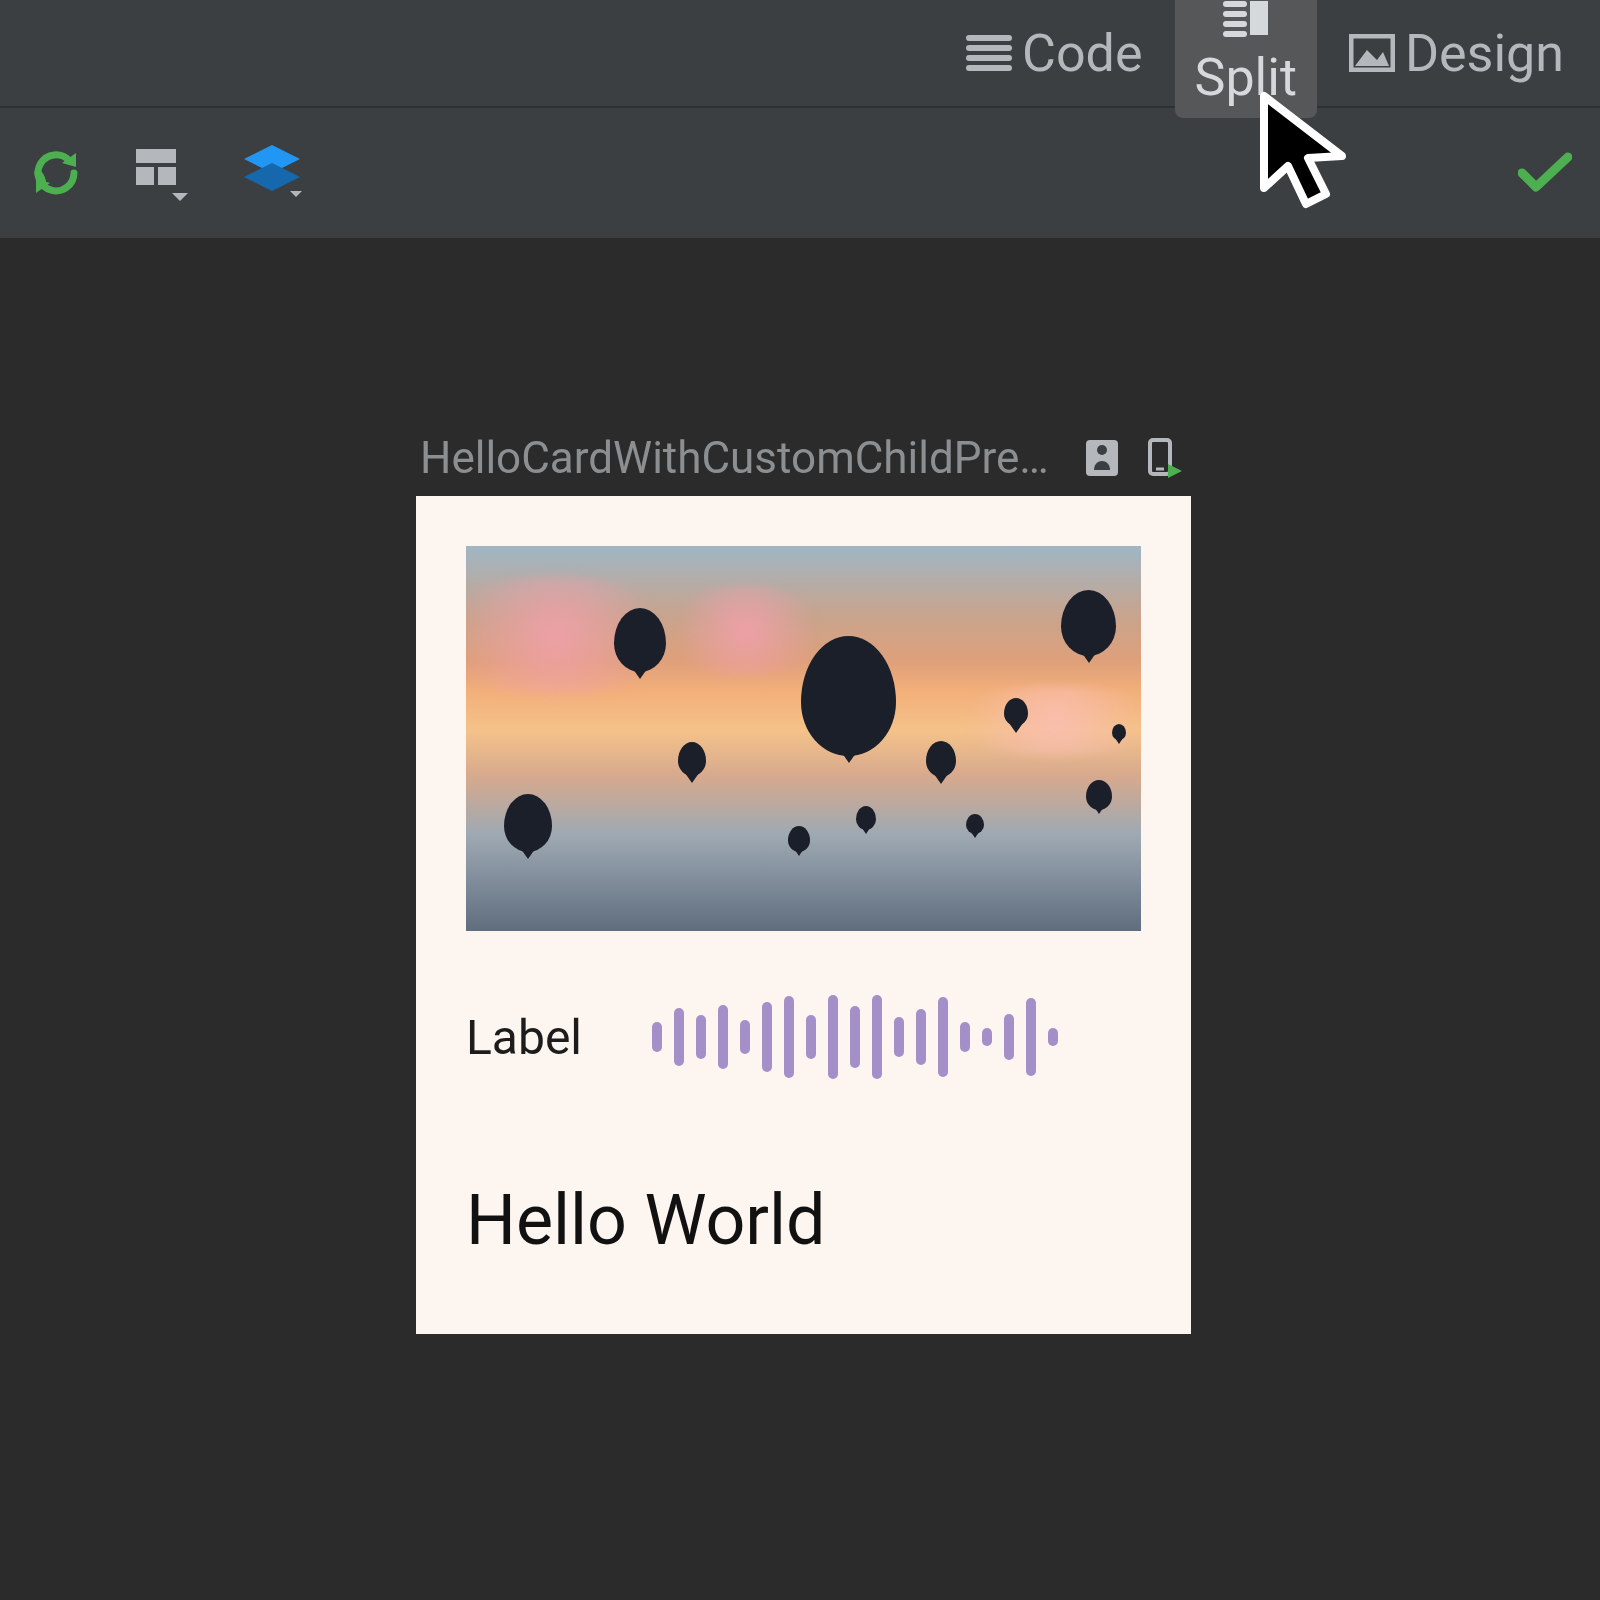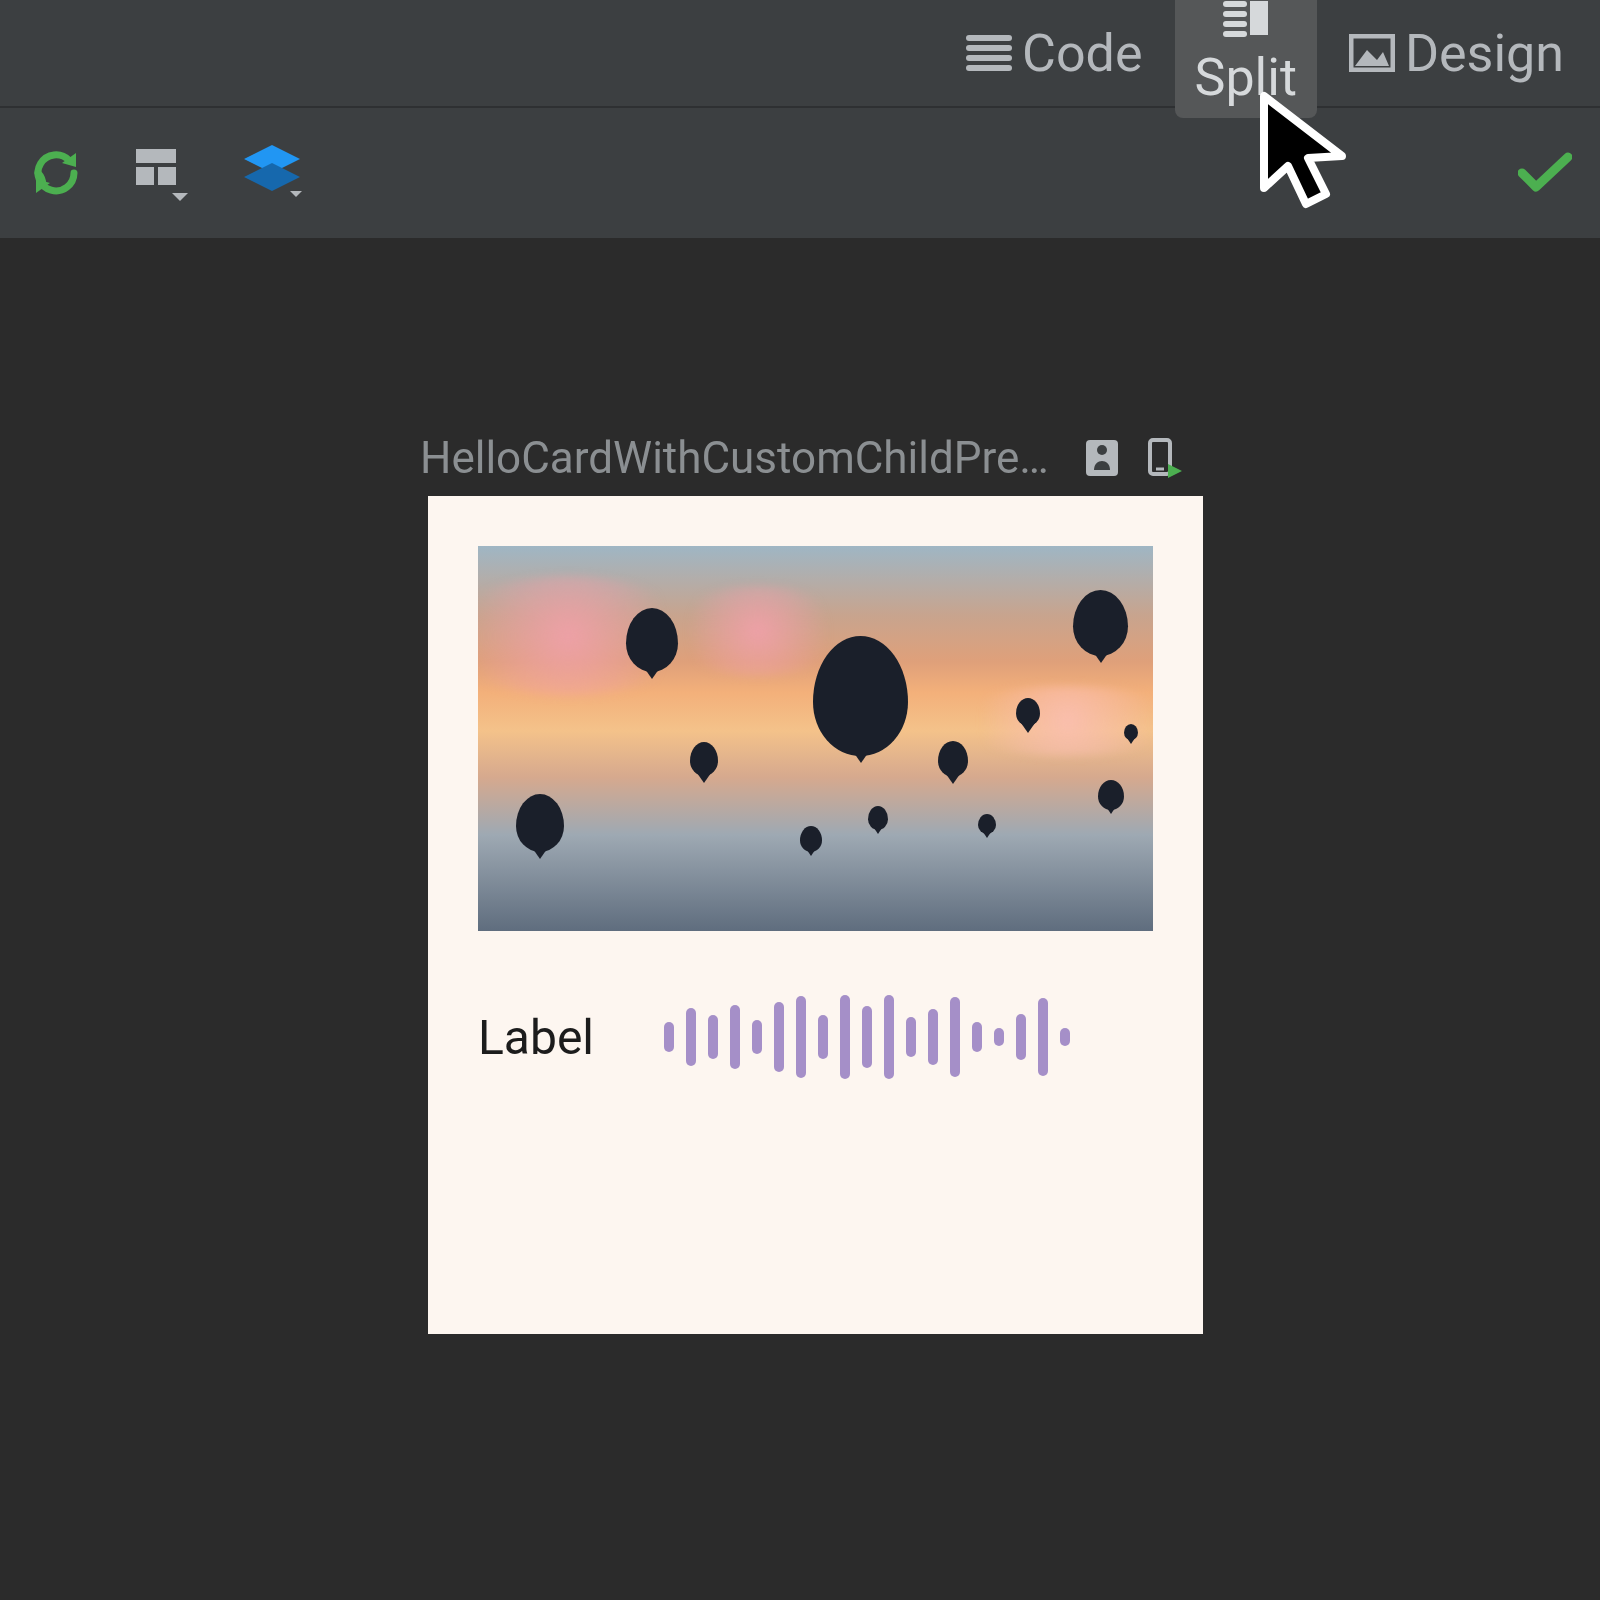--- a/index.html
+++ b/index.html
@@ -86,21 +86,21 @@
   }
   .preview-icons {
     display: flex;
     gap: 20px;
     align-items: center;
   }
 
   
   .card {
     position: absolute;
-    left: 428px;
+    left: 416px;
     top: 258px;
     width: 775px;
     height: 838px;
     background: #fdf6f0;
     padding: 50px;
   }
   .card-image {
     width: 100%;
     height: 385px;
     border-radius: 0;
@@ -334,20 +334,21 @@
           <span style="height: 56px;"></span>
           <span style="height: 80px;"></span>
           <span style="height: 30px;"></span>
           <span style="height: 18px;"></span>
           <span style="height: 46px;"></span>
           <span style="height: 78px;"></span>
           <span style="height: 18px;"></span>
         </div>
     </div>
 
+    <div class="greeting">Hello World</div>
   </div>
 
 </div>
 
 <div class="cursor">
   <svg width="110" height="130" viewBox="0 0 110 130">
     <polygon points="10,6 10,98 34,76 52,114 72,104 54,68 88,66" fill="#000" stroke="#fff" stroke-width="8" stroke-linejoin="round"></polygon>
   </svg>
 </div>
 

